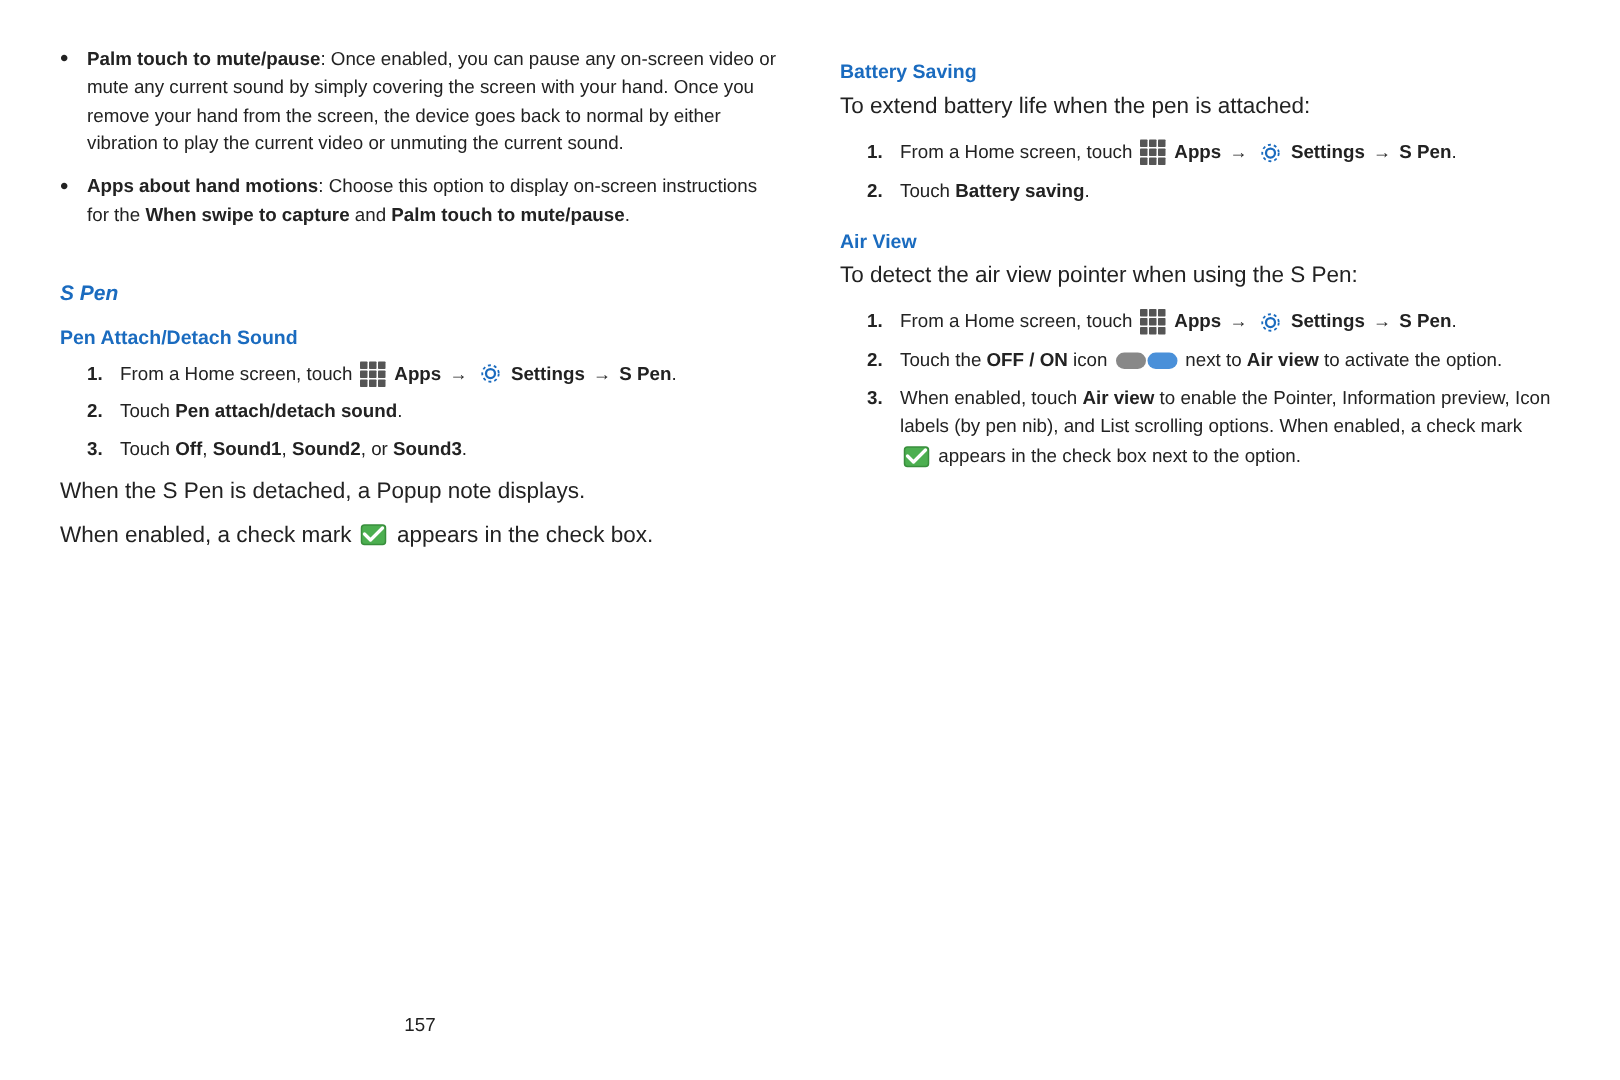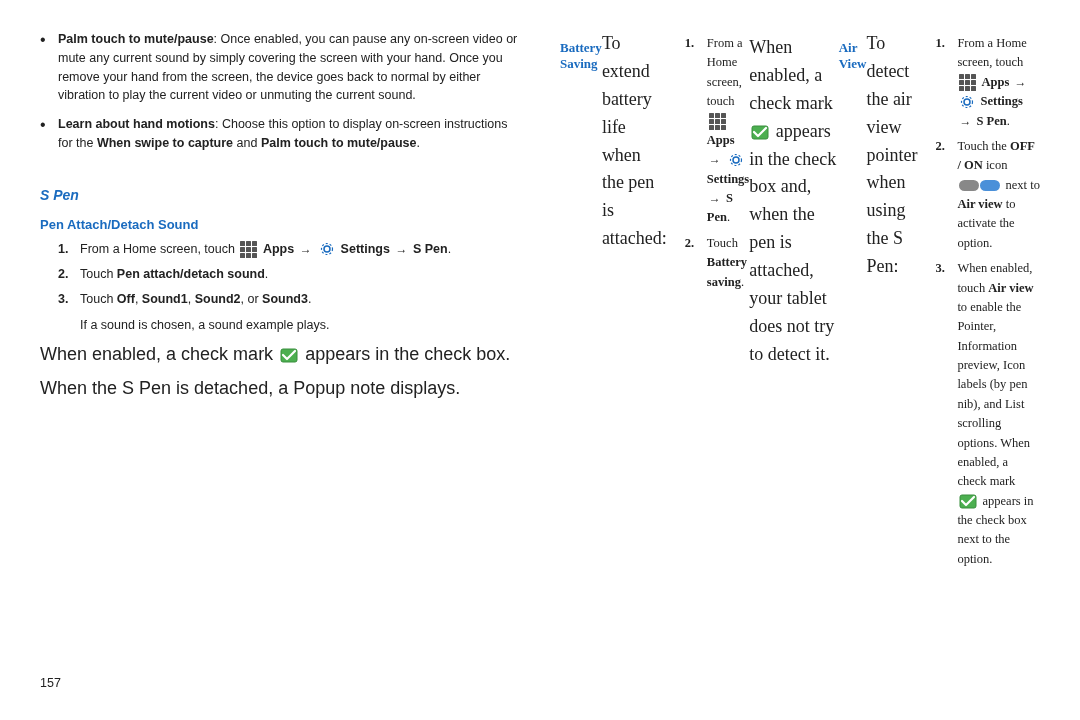--- a/index.html
+++ b/index.html
@@ -21,23 +21,22 @@
     }
     .col-left {
       flex: 1;
       display: flex;
       flex-direction: column;
       gap: 0;
     }
     .col-right {
       flex: 1;
       display: flex;
-      flex-direction: row;
+      flex-direction: column;
       gap: 0;
-      font-family: Liberation Serif, serif;
     }
     .bullet-section {
       margin-bottom: 14px;
     }
     .bullet-item {
       display: flex;
       align-items: flex-start;
       margin-bottom: 10px;
       font-size: 12.5px;
       line-height: 1.5;
@@ -58,21 +57,21 @@
       margin-top: 10px;
     }
     .subsection-title {
       color: #1a6bbf;
       font-weight: bold;
       font-size: 13px;
       margin-top: 10px;
       margin-bottom: 4px;
     }
     .body-text {
-      font-size: 18px;
+      font-size: 15px;
       line-height: 1.55;
       margin-bottom: 6px;
     }
     .numbered-list {
       margin-left: 18px;
       margin-top: 4px;
     }
     .numbered-item {
       display: flex;
       align-items: flex-start;
@@ -117,41 +116,41 @@
       width: 20px;
       height: 11px;
       background: #4a90d9;
       border-radius: 6px;
       display: inline-block;
       margin-left: 1px;
     }
     .page-number {
       margin-top: auto;
       font-size: 12.5px;
-      text-align: left;
+      text-align: center;
     }
   </style>
 </head>
 <body>
 
 <div class="page">
 
   <div class="col-left">
 
     <div class="bullet-section">
       <div class="bullet-item">
         <span class="bullet-dot">•</span>
         <span>
           <span class="bold">Palm touch to mute/pause</span><span>: Once enabled, you can pause any on-screen video or mute any current sound by simply covering the screen with your hand. Once you remove your hand from the screen, the device goes back to normal by either vibration to play the current video or unmuting the current sound.</span>
         </span>
       </div>
       <div class="bullet-item">
         <span class="bullet-dot">•</span>
         <span>
-          <span class="bold">Learn about hand motions</span><span>: Choose this option to display on-screen instructions for the </span><span class="bold">When swipe to capture</span><span> and </span><span class="bold">Palm touch to mute/pause</span><span>.</span>
+          <span class="bold">Apps about hand motions</span><span>: Choose this option to display on-screen instructions for the </span><span class="bold">When swipe to capture</span><span> and </span><span class="bold">Palm touch to mute/pause</span><span>.</span>
         </span>
       </div>
     </div>
 
     <div class="section-title">S Pen</div>
 
     <div class="subsection-title">Pen Attach/Detach Sound</div>
 
     <div class="numbered-list">
 
@@ -185,35 +184,31 @@
       <div class="numbered-item">
         <span class="num-label">2.</span>
         <span class="num-content">Touch <span class="bold">Pen attach/detach sound</span>.</span>
       </div>
 
       <div class="numbered-item">
         <span class="num-label">3.</span>
         <span class="num-content">Touch <span class="bold">Off</span>, <span class="bold">Sound1</span>, <span class="bold">Sound2</span>, or <span class="bold">Sound3</span>.</span>
       </div>
 
-      <div class="numbered-item">
-        <span class="num-label"></span>
-        <span class="num-content">If a sound is chosen, a sound example plays.</span>
-      </div>
-    </div>
-
+    </div>
+
+    <div class="body-text">When the S Pen is detached, a Popup note displays.</div>
     <div class="body-text">
       When enabled, a check mark
       <svg width="18" height="15" viewBox="0 0 18 15" style="vertical-align:middle;margin:0 2px;">
         <rect x="1" y="1" width="16" height="13" rx="2" fill="#4CAF50" stroke="#388E3C" stroke-width="1"></rect>
         <polyline points="3,7 7,11 15,3" fill="none" stroke="white" stroke-width="2.2" stroke-linecap="round" stroke-linejoin="round"></polyline>
       </svg>
       appears in the check box.
     </div>
-    <div class="body-text">When the S Pen is detached, a Popup note displays.</div>
 
     <div class="page-number">157</div>
   </div>
 
   <div class="col-right">
 
     <div class="subsection-title">Battery Saving</div>
     <div class="body-text">To extend battery life when the pen is attached:</div>
 
     <div class="numbered-list">
@@ -244,28 +239,20 @@
           <span class="bold">S Pen</span>.
         </span>
       </div>
 
       <div class="numbered-item">
         <span class="num-label">2.</span>
         <span class="num-content">Touch <span class="bold">Battery saving</span>.</span>
       </div>
     </div>
 
-    <div class="body-text" style="margin-top:4px;">
-      When enabled, a check mark
-      <svg width="18" height="15" viewBox="0 0 18 15" style="vertical-align:middle;margin:0 2px;">
-        <rect x="1" y="1" width="16" height="13" rx="2" fill="#4CAF50" stroke="#388E3C" stroke-width="1"></rect>
-        <polyline points="3,7 7,11 15,3" fill="none" stroke="white" stroke-width="2.2" stroke-linecap="round" stroke-linejoin="round"></polyline>
-      </svg>
-      appears in the check box and, when the pen is attached, your tablet does not try to detect it.
-    </div>
 
     <div class="subsection-title">Air View</div>
     <div class="body-text">To detect the air view pointer when using the S Pen:</div>
 
     <div class="numbered-list">
 
       <div class="numbered-item">
         <span class="num-label">1.</span>
         <span class="num-content">
           From a Home screen, touch

